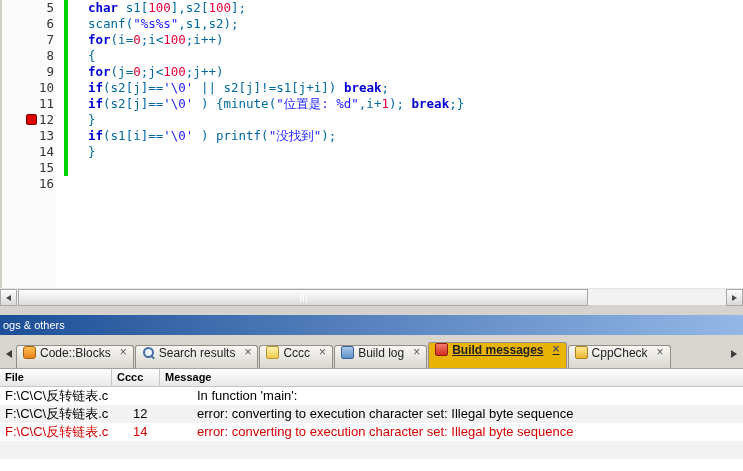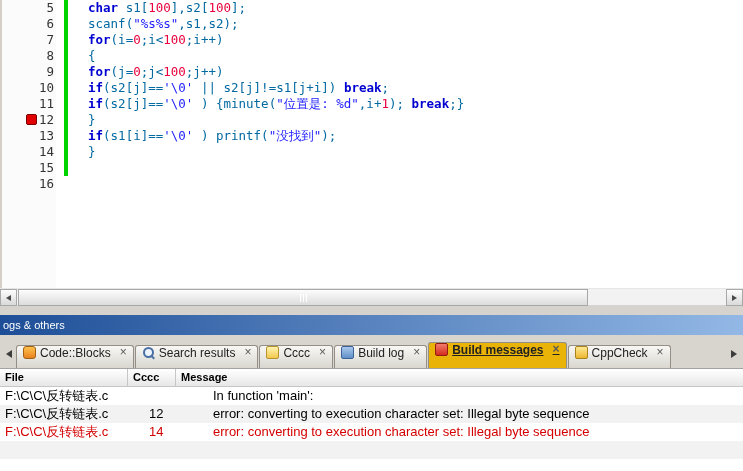--- a/index.html
+++ b/index.html
@@ -64,21 +64,21 @@
                          background:#4a6fa5; transform:rotate(45deg); }
   .cccc-icon           { background:linear-gradient(#fff3b0,#f2c94c); border:1px solid #b8922a; border-radius:2px; }
   .build-log-icon      { background:linear-gradient(#aac8ec,#6190c8); border:1px solid #3c6398; border-radius:2px; }
   .build-messages-icon { background:linear-gradient(#f47c6c,#d22d1e); border:1px solid #931b10; border-radius:2px; }
   .cppcheck-icon       { background:linear-gradient(#ffe896,#edb72e); border:1px solid #a8821a; border-radius:2px; }
 
   
   .msg-header { display:flex; height:18px; background:linear-gradient(#ffffff,#e7e7e7);
                 border-bottom:1px solid #c6c6c6; font-size:11px; font-weight:bold; color:#000; }
   .msg-header .col { padding:2px 0 0 5px; border-right:1px solid #c6c6c6; height:100%; }
-  .col-file { width:128px; flex:none; }
+  .col-file { width:112px; flex:none; }
   .col-line { width:48px; flex:none; }
   .col-msg  { flex:1; border-right:none !important; }
   .msg-row { display:flex; height:18px; line-height:18px;
              font-family:Liberation Sans, sans-serif; font-size:13px; color:#000;gap:16px; }
   .msg-row.alt { background:#f2f2f2; }
   .msg-row.row-error { color:var(--error-text); }
   .msg-row .cell { padding-left:5px; overflow:hidden; white-space:nowrap; }
 </style>
 </head>
 <body>

